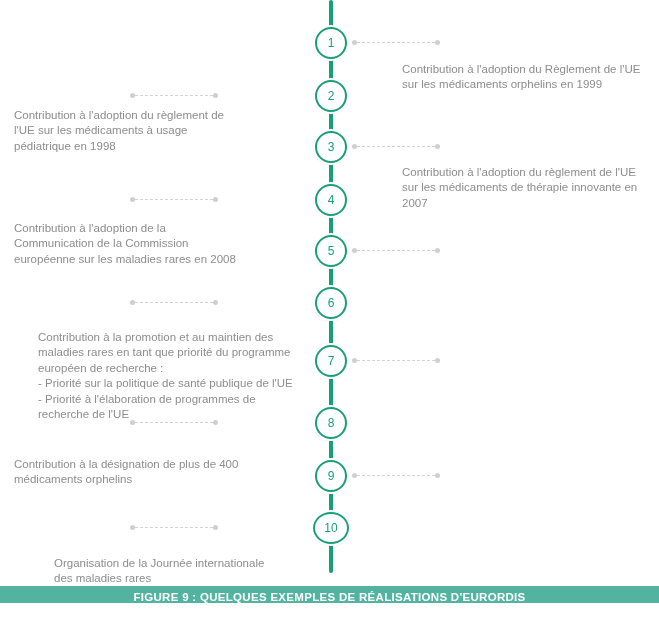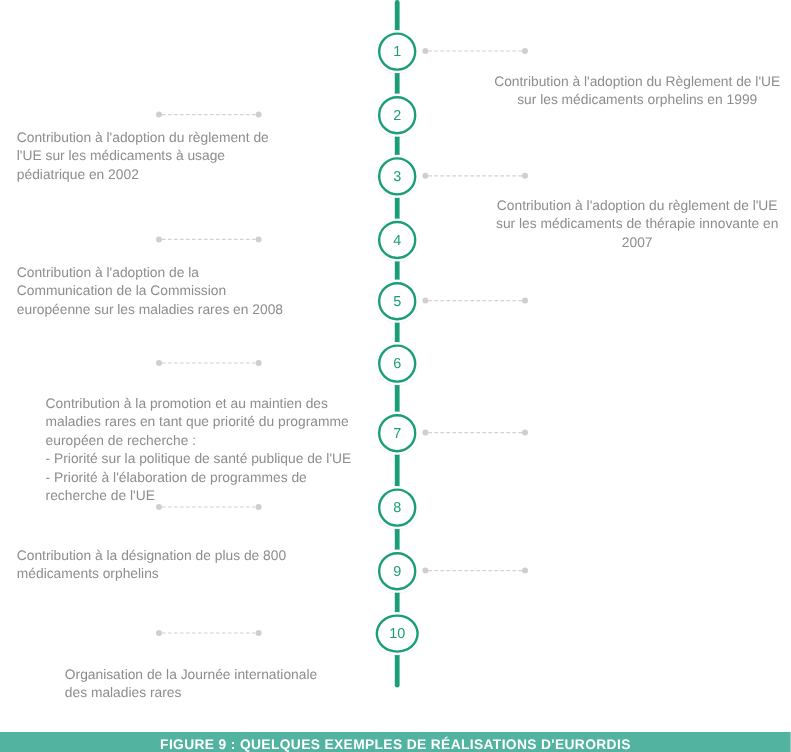--- a/index.html
+++ b/index.html
@@ -85,27 +85,27 @@
 
   
   .txt {
     position: absolute;
     font-size: 11.5px;
     line-height: 15.4px;
     color: #8d8d8d;
     white-space: pre-line;
   }
   .txt.left  { left: 14px;  width: 288px; text-align: left; }
-  .txt.right { left: 402px; width: 258px; text-align: center; }
+  .txt.right { left: 402px; width: 258px; text-align: left; }
 
   
   .caption-bar {
     position: absolute;
     left: 0;
-    top: 610px;
+    top: 586px;
     width: 659px;
     height: 17px;
     background: #52b4a0;
     display: flex;
     align-items: center;
     justify-content: center;
     overflow: hidden;
   }
   .caption-text {
     color: #ffffff;
@@ -138,21 +138,21 @@
   <div class="node" style="top:96px;">
     <span>2</span>
   </div>
   <div class="connector left" style="top:96px;">
     <span class="cap"></span>
     <span class="dash"></span>
     <span class="cap"></span>
   </div>
   <div class="txt left" style="top:108px;">Contribution à l'adoption du règlement de
 l'UE sur les médicaments à usage
-pédiatrique en 2002</div>
+pédiatrique en 1998</div>
 
   <div class="node" style="top:147px;">
     <span>3</span>
   </div>
   <div class="connector right" style="top:147px;">
     <span class="cap"></span>
     <span class="dash"></span>
     <span class="cap"></span>
   </div>
   <div class="txt right" style="top:165px;">Contribution à l'adoption du règlement de l'UE
@@ -205,21 +205,21 @@
   </div>
 
   <div class="node" style="top:423px;">
     <span>8</span>
   </div>
   <div class="connector left" style="top:423px;">
     <span class="cap"></span>
     <span class="dash"></span>
     <span class="cap"></span>
   </div>
-  <div class="txt left" style="top:457px;">Contribution à la désignation de plus de 800
+  <div class="txt left" style="top:457px;">Contribution à la désignation de plus de 400
 médicaments orphelins</div>
 
   <div class="node" style="top:476px;">
     <span>9</span>
   </div>
   <div class="connector right" style="top:476px;">
     <span class="cap"></span>
     <span class="dash"></span>
     <span class="cap"></span>
   </div>

